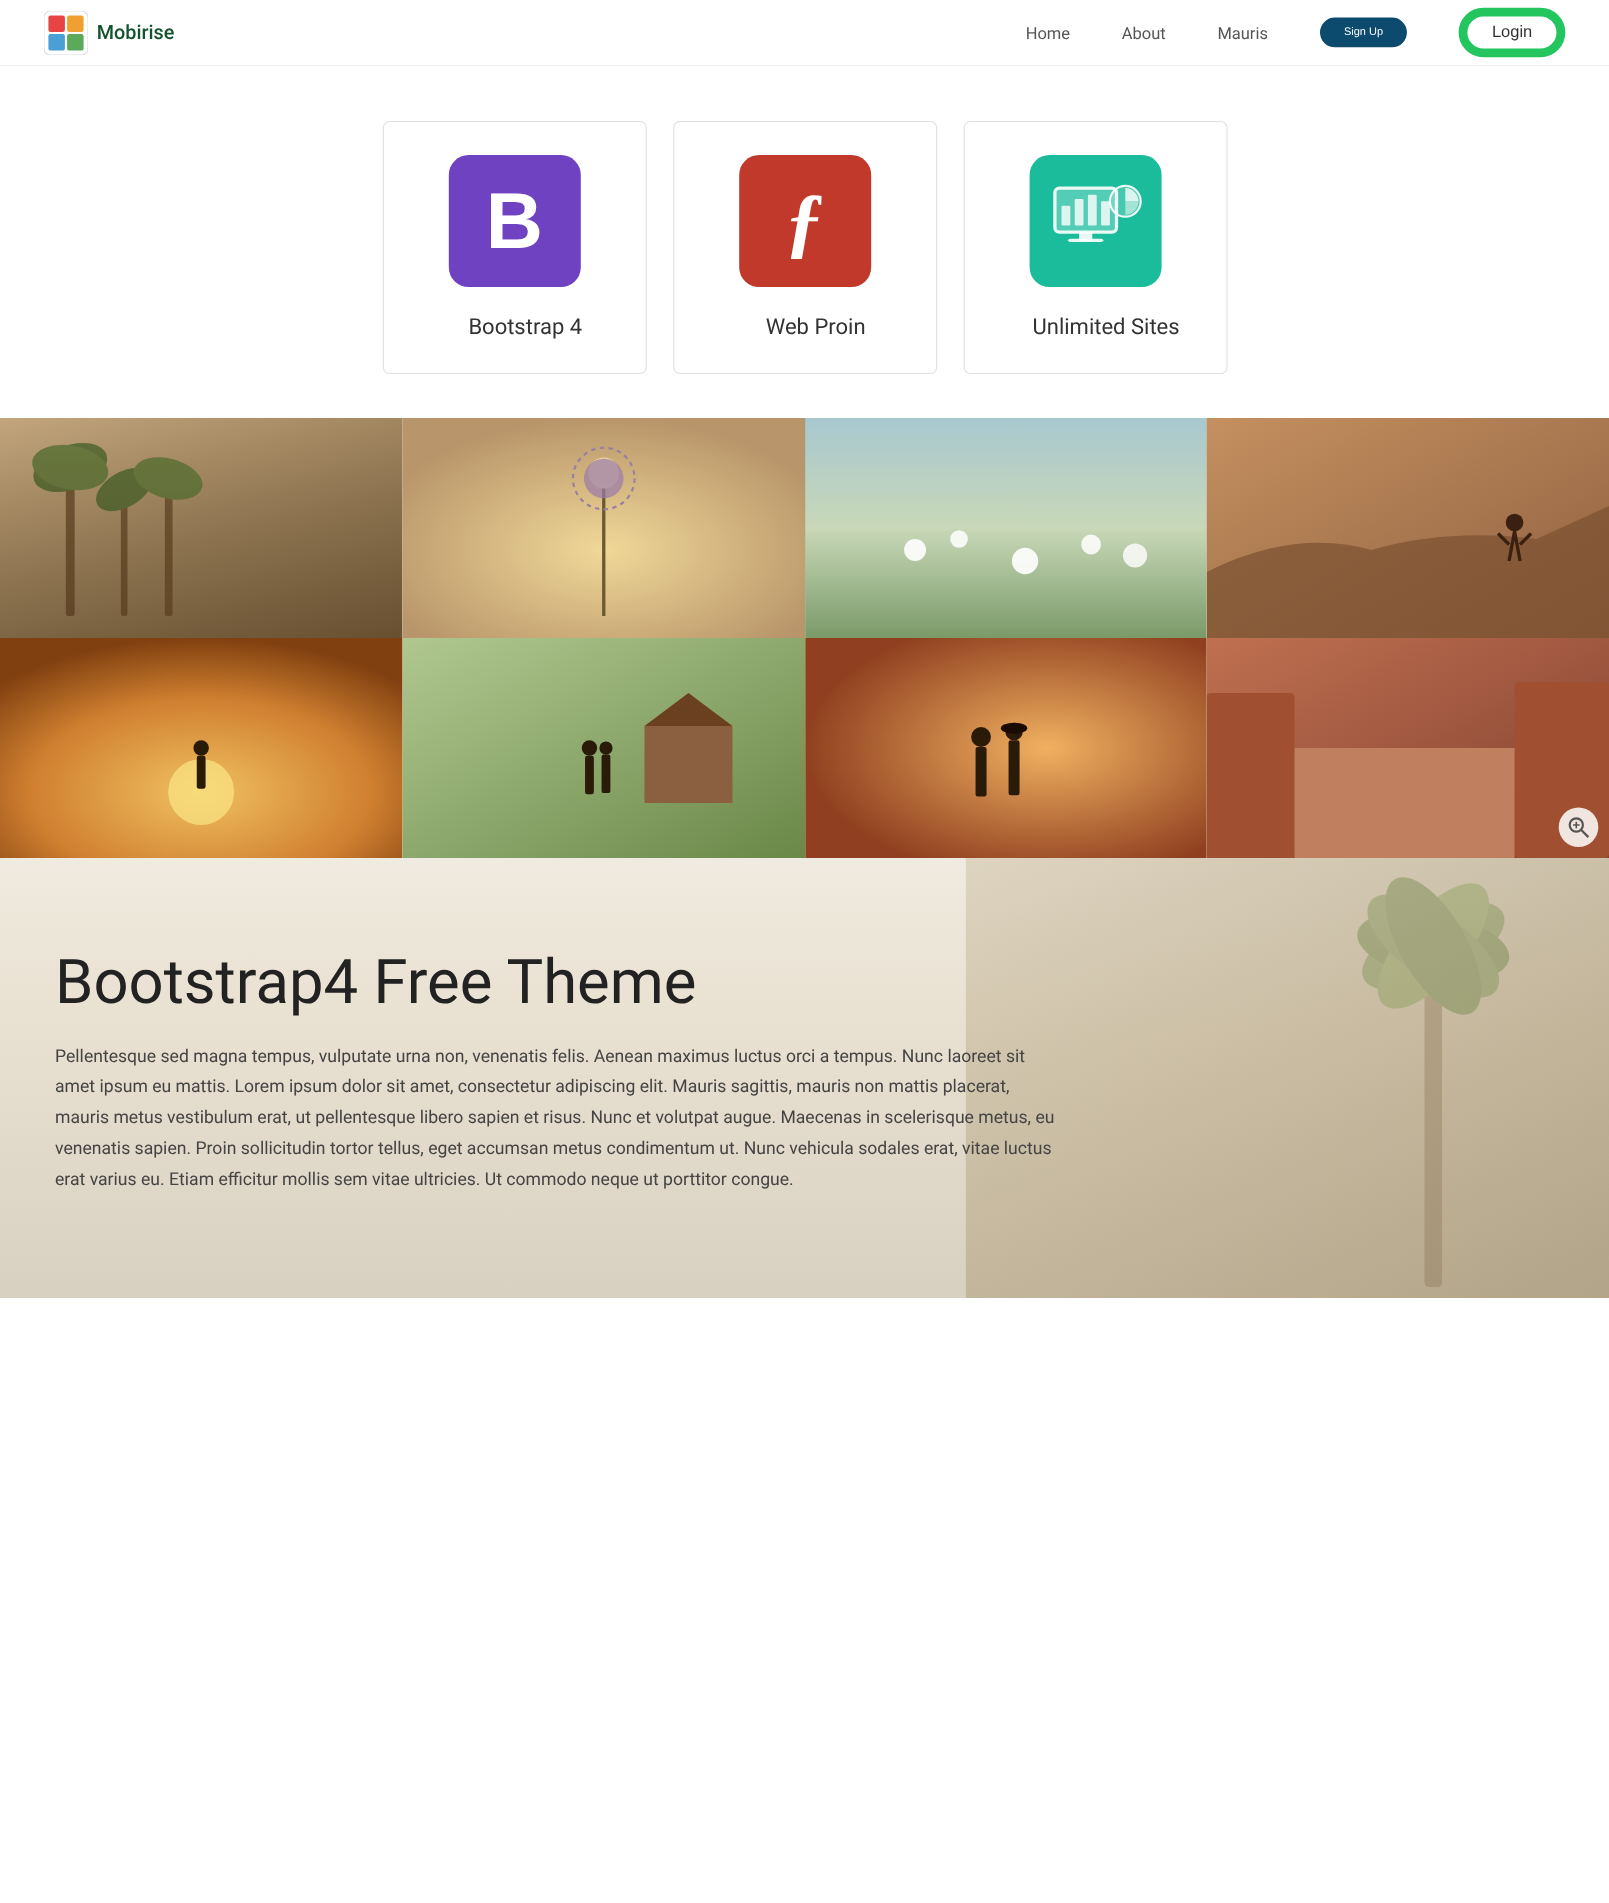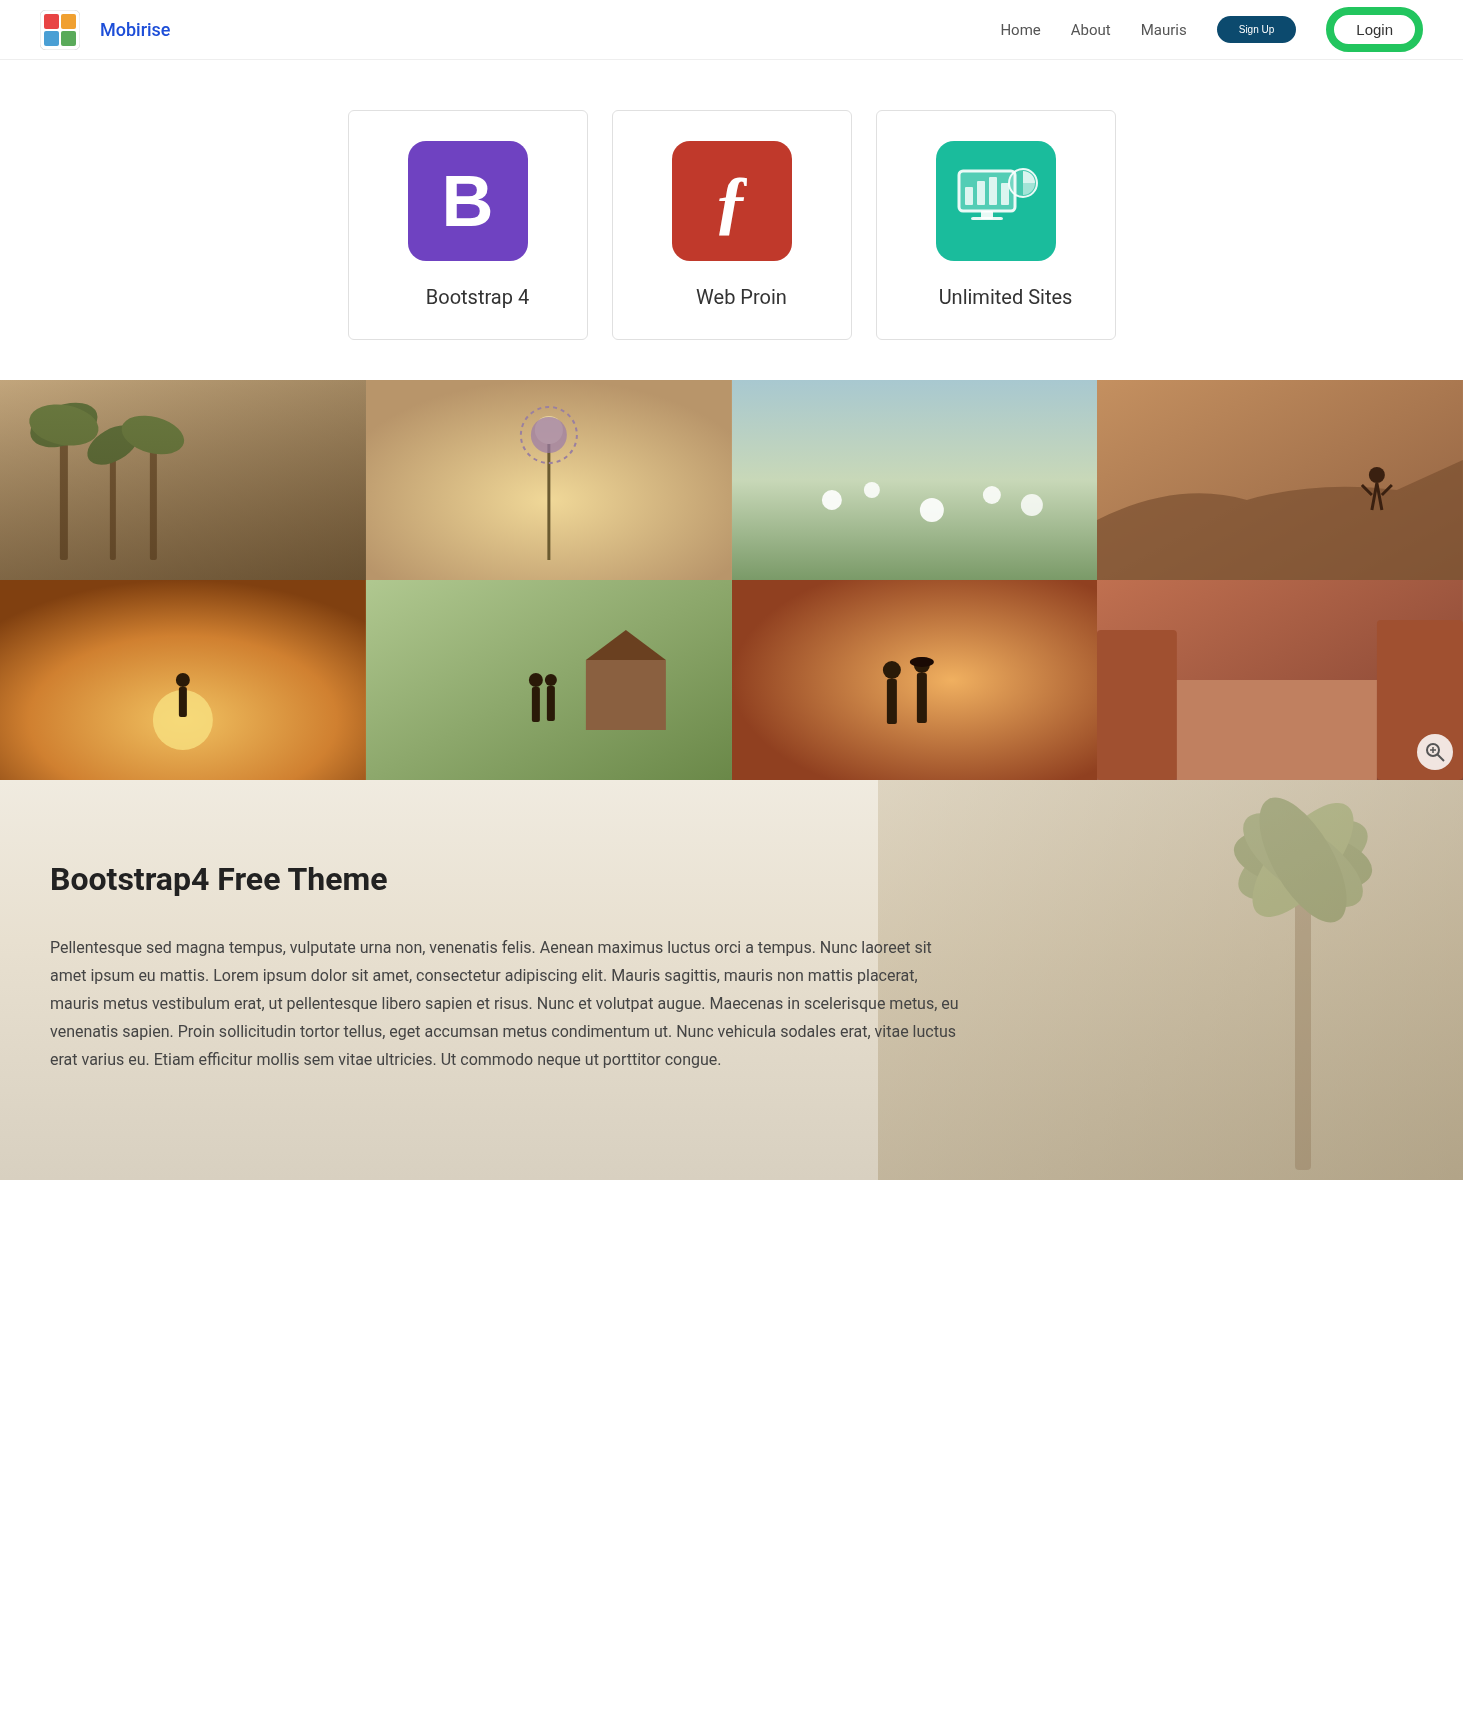--- a/index.html
+++ b/index.html
@@ -10,34 +10,34 @@
       display: flex;
       align-items: center;
       padding: 0 40px;
       height: 60px;
       background: #fff;
       border-bottom: 1px solid #eee;
     }
     .navbar-brand {
       display: flex;
       align-items: center;
-      gap: 20px;
+      gap: 8px;
       text-decoration: none;
-      color: #1d4ed8;
+      color: #14532d;
       font-size: 18px;
       font-weight: 500;
     }
     .brand-logo {
       width: 40px;
       height: 40px;
     }
     .navbar-nav {
       display: flex;
       align-items: center;
-      gap: 30px;
+      gap: 47px;
       margin-left: auto;
       list-style: none;
     }
     .navbar-nav a {
       text-decoration: none;
       color: #555;
       font-size: 15px;
     }
     .btn-signup {
       background: #0c4a6e;
@@ -174,24 +174,24 @@
     .content-section::before {
       content: '';
       position: absolute;
       right: 0;
       top: 0;
       bottom: 0;
       width: 40%;
       background: linear-gradient(135deg, rgba(180,160,120,0.3) 0%, rgba(140,120,80,0.5) 100%);
     }
     .content-heading {
-      font-size: 32px;
-      font-weight: 700;
+      font-size: 56px;
+      font-weight: 400;
       color: #222;
-      margin-bottom: 36px;
+      margin-bottom: 20px;
       position: relative;
       z-index: 1;
     }
     .content-body {
       font-size: 16px;
       line-height: 1.75;
       color: #444;
       max-width: 920px;
       position: relative;
       z-index: 1;

